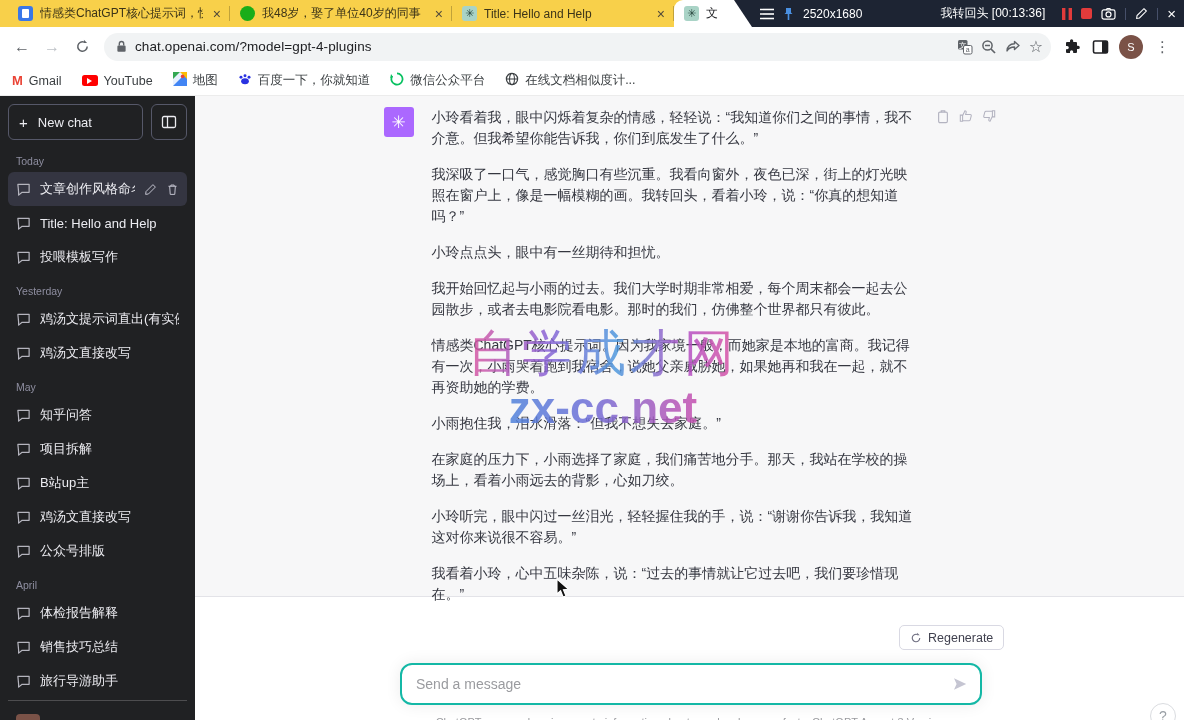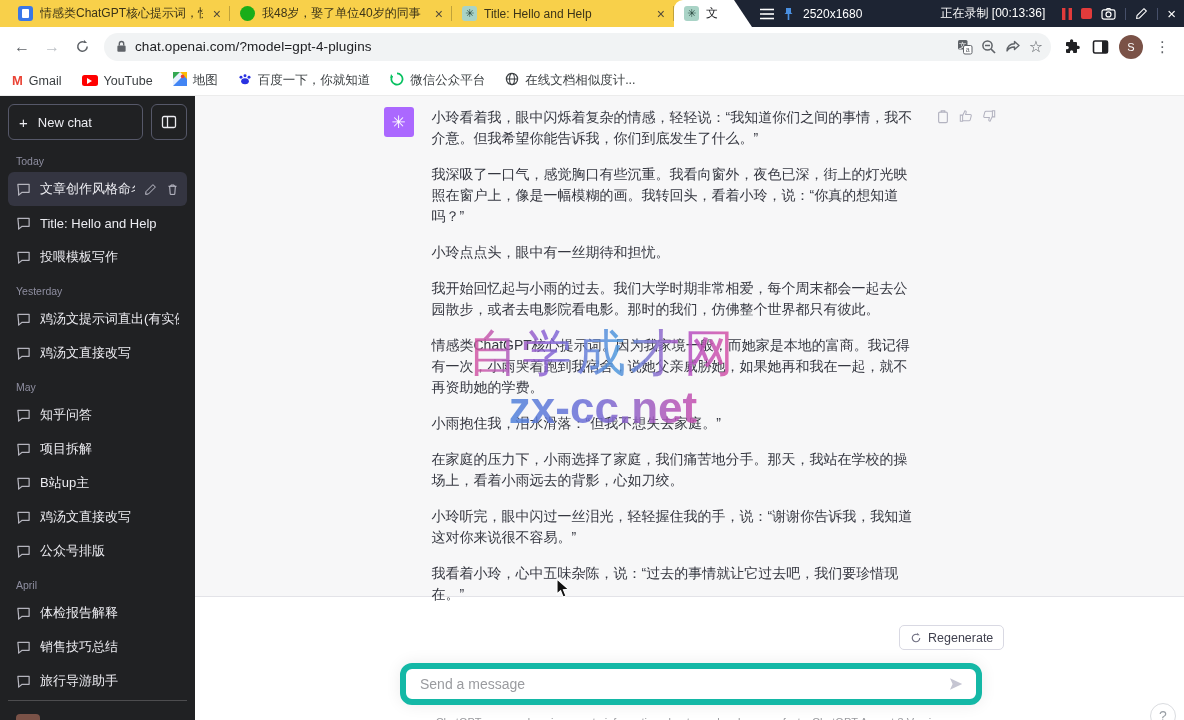--- a/index.html
+++ b/index.html
@@ -55,21 +55,21 @@
 
   .main { flex:1; position:relative; background:#fff; overflow:hidden; }
   .assistant-block { position:absolute; top:0; left:0; right:0; height:501px; background:#f7f7f8; border-bottom:1px solid #e3e3e8; }
   .msg-col { width:612px; margin:0 auto; display:flex; gap:18px; padding-top:11px; }
   .gpt-avatar { width:30px; height:30px; border-radius:3px; background:#ab68ff; color:#fff; display:flex; align-items:center; justify-content:center; font-size:17px; flex:0 0 auto; }
   .msg-text { width:492px; font-size:14px; line-height:21px; color:#353740; }
   .msg-text p { margin:0 0 15px; }
   .msg-icons { display:flex; gap:9px; margin-left:auto; color:#b3b3c0; padding-top:2px; }
 
   .regen { position:absolute; top:529px; left:704px; height:25px; border:1px solid #d9d9e3; background:#fff; border-radius:5px; display:flex; align-items:center; gap:6px; padding:0 10px; font-size:12.5px; color:#40414f; cursor:pointer; }
-  .inputbox { position:absolute; top:567px; left:205px; width:582px; height:42px; background:#fff; border:6px solid #14b8a6; border-radius:12px; box-shadow:0 0 16px rgba(0,0,0,.08); display:flex; align-items:center; padding:0 12px 0 14px; }
+  .inputbox { position:absolute; top:567px; left:205px; width:582px; height:42px; background:#fff; border:2px solid #14b8a6; border-radius:12px; box-shadow:0 0 16px rgba(0,0,0,.08); display:flex; align-items:center; padding:0 12px 0 14px; }
   .inputbox input { flex:1; border:none; outline:none; font-size:14px; color:#353740; background:transparent; font-family:inherit; }
   .inputbox input::placeholder { color:#9a9b9f; }
   .footer-note { position:absolute; top:620px; left:0; right:0; text-align:center; font-size:11px; color:#9a9b9f; }
 
   
   .watermark { position:absolute; top:224px; left:268px; width:280px; text-align:center; pointer-events:none; opacity:.85; z-index:3; }
   .wm1 { font-size:50px; font-weight:normal; letter-spacing:4px; color:#c054b0; }
   .wm2 { font-size:44px; font-weight:bold; margin-top:-4px; color:#5b7fd6; }
   @supports (-webkit-background-clip:text) {
     .wm1 { background:linear-gradient(90deg,#e0569e 0%,#8a63d6 30%,#4f99dd 55%,#b44fc4 80%,#e0569e 100%); -webkit-background-clip:text; background-clip:text; color:transparent; }
@@ -117,21 +117,21 @@
       </svg>
   </span>
   <span class="icon-btn">
     <svg width="11" height="14" viewBox="0 0 11 14">
         <path d="M3 1h5v4.5L9.5 7h-8L3 5.5z" fill="#4a90e2"></path>
         <line x1="5.5" y1="7" x2="5.5" y2="13" stroke="#4a90e2" stroke-width="1.6"></line>
       </svg>
   </span>
   <span>2520x1680</span>
   <span style="flex:1"></span>
-  <span>正在录制 [00:13:36]</span>
+  <span>我转回头 [00:13:36]</span>
   <span class="icon-btn" style="gap:2px; margin-left:8px;">
     <svg width="10" height="12" viewBox="0 0 10 12">
         <rect x="0" y="0" width="3.4" height="12" fill="#e23b3b"></rect>
         <rect x="6.6" y="0" width="3.4" height="12" fill="#e23b3b"></rect>
       </svg>
   </span>
   <span class="icon-btn">
     <svg width="11" height="11" viewBox="0 0 11 11">
         <rect x="0" y="0" width="11" height="11" rx="2" fill="#e23b3b"></rect>
       </svg>

